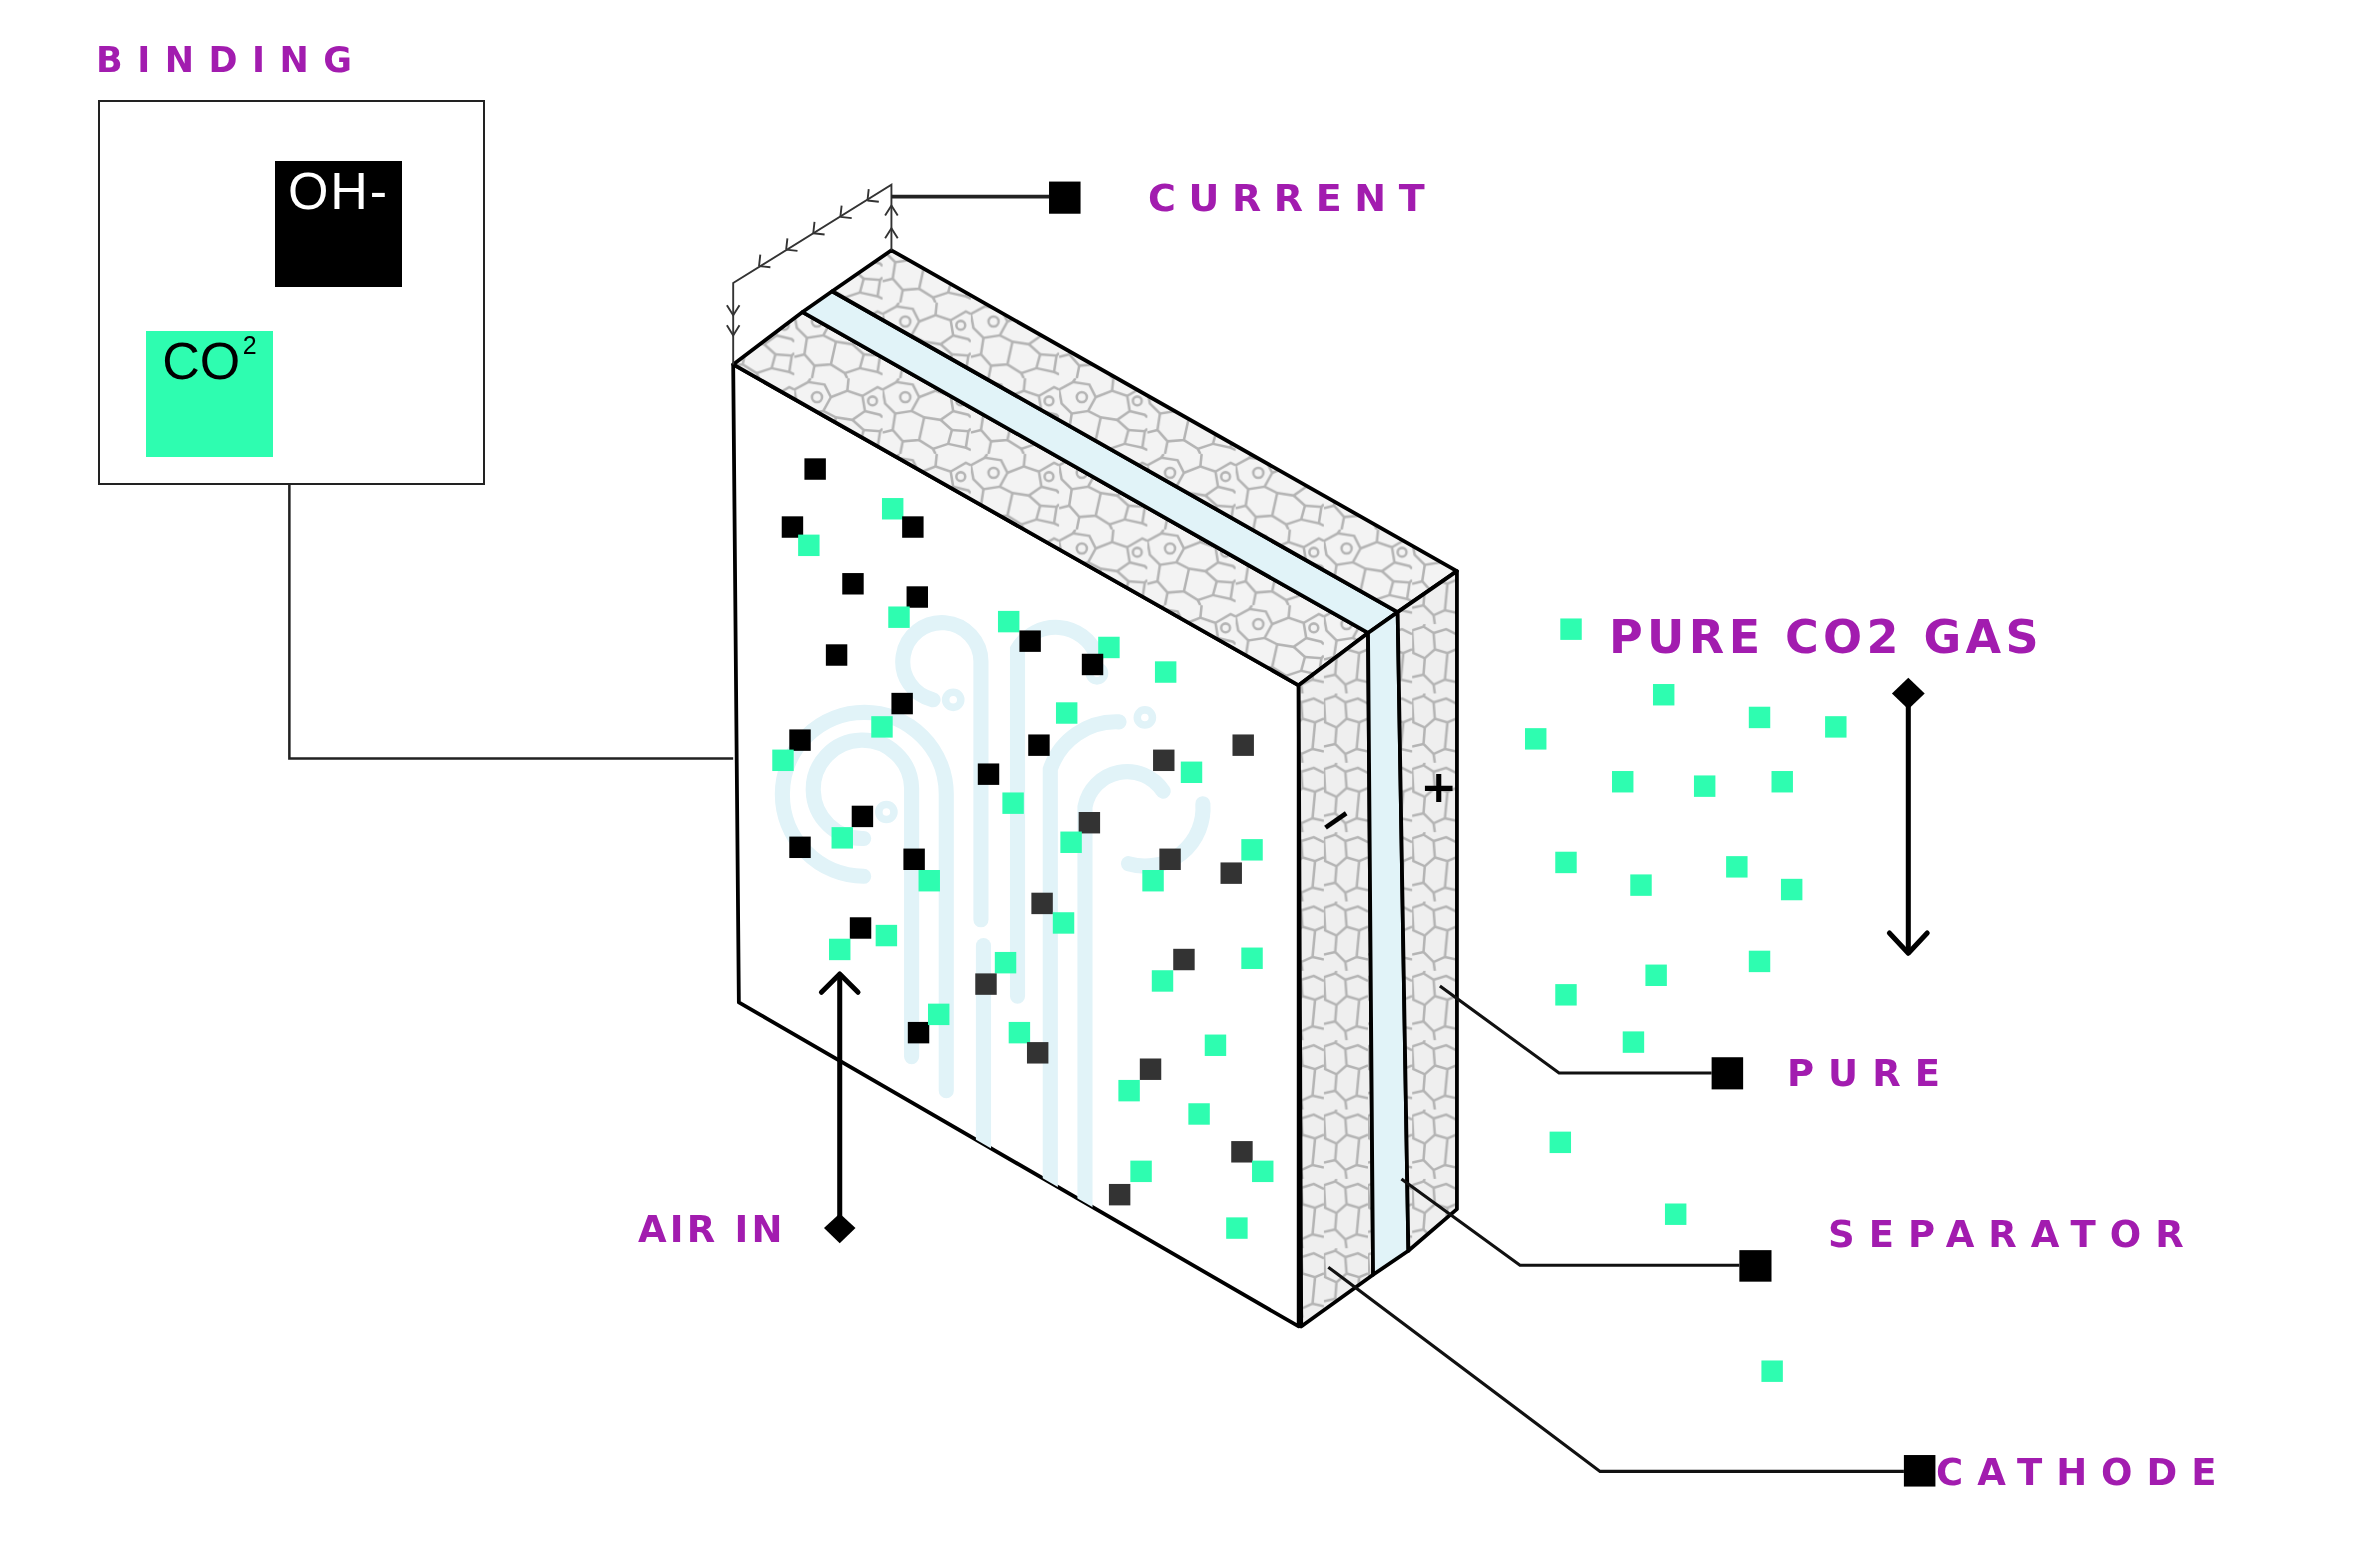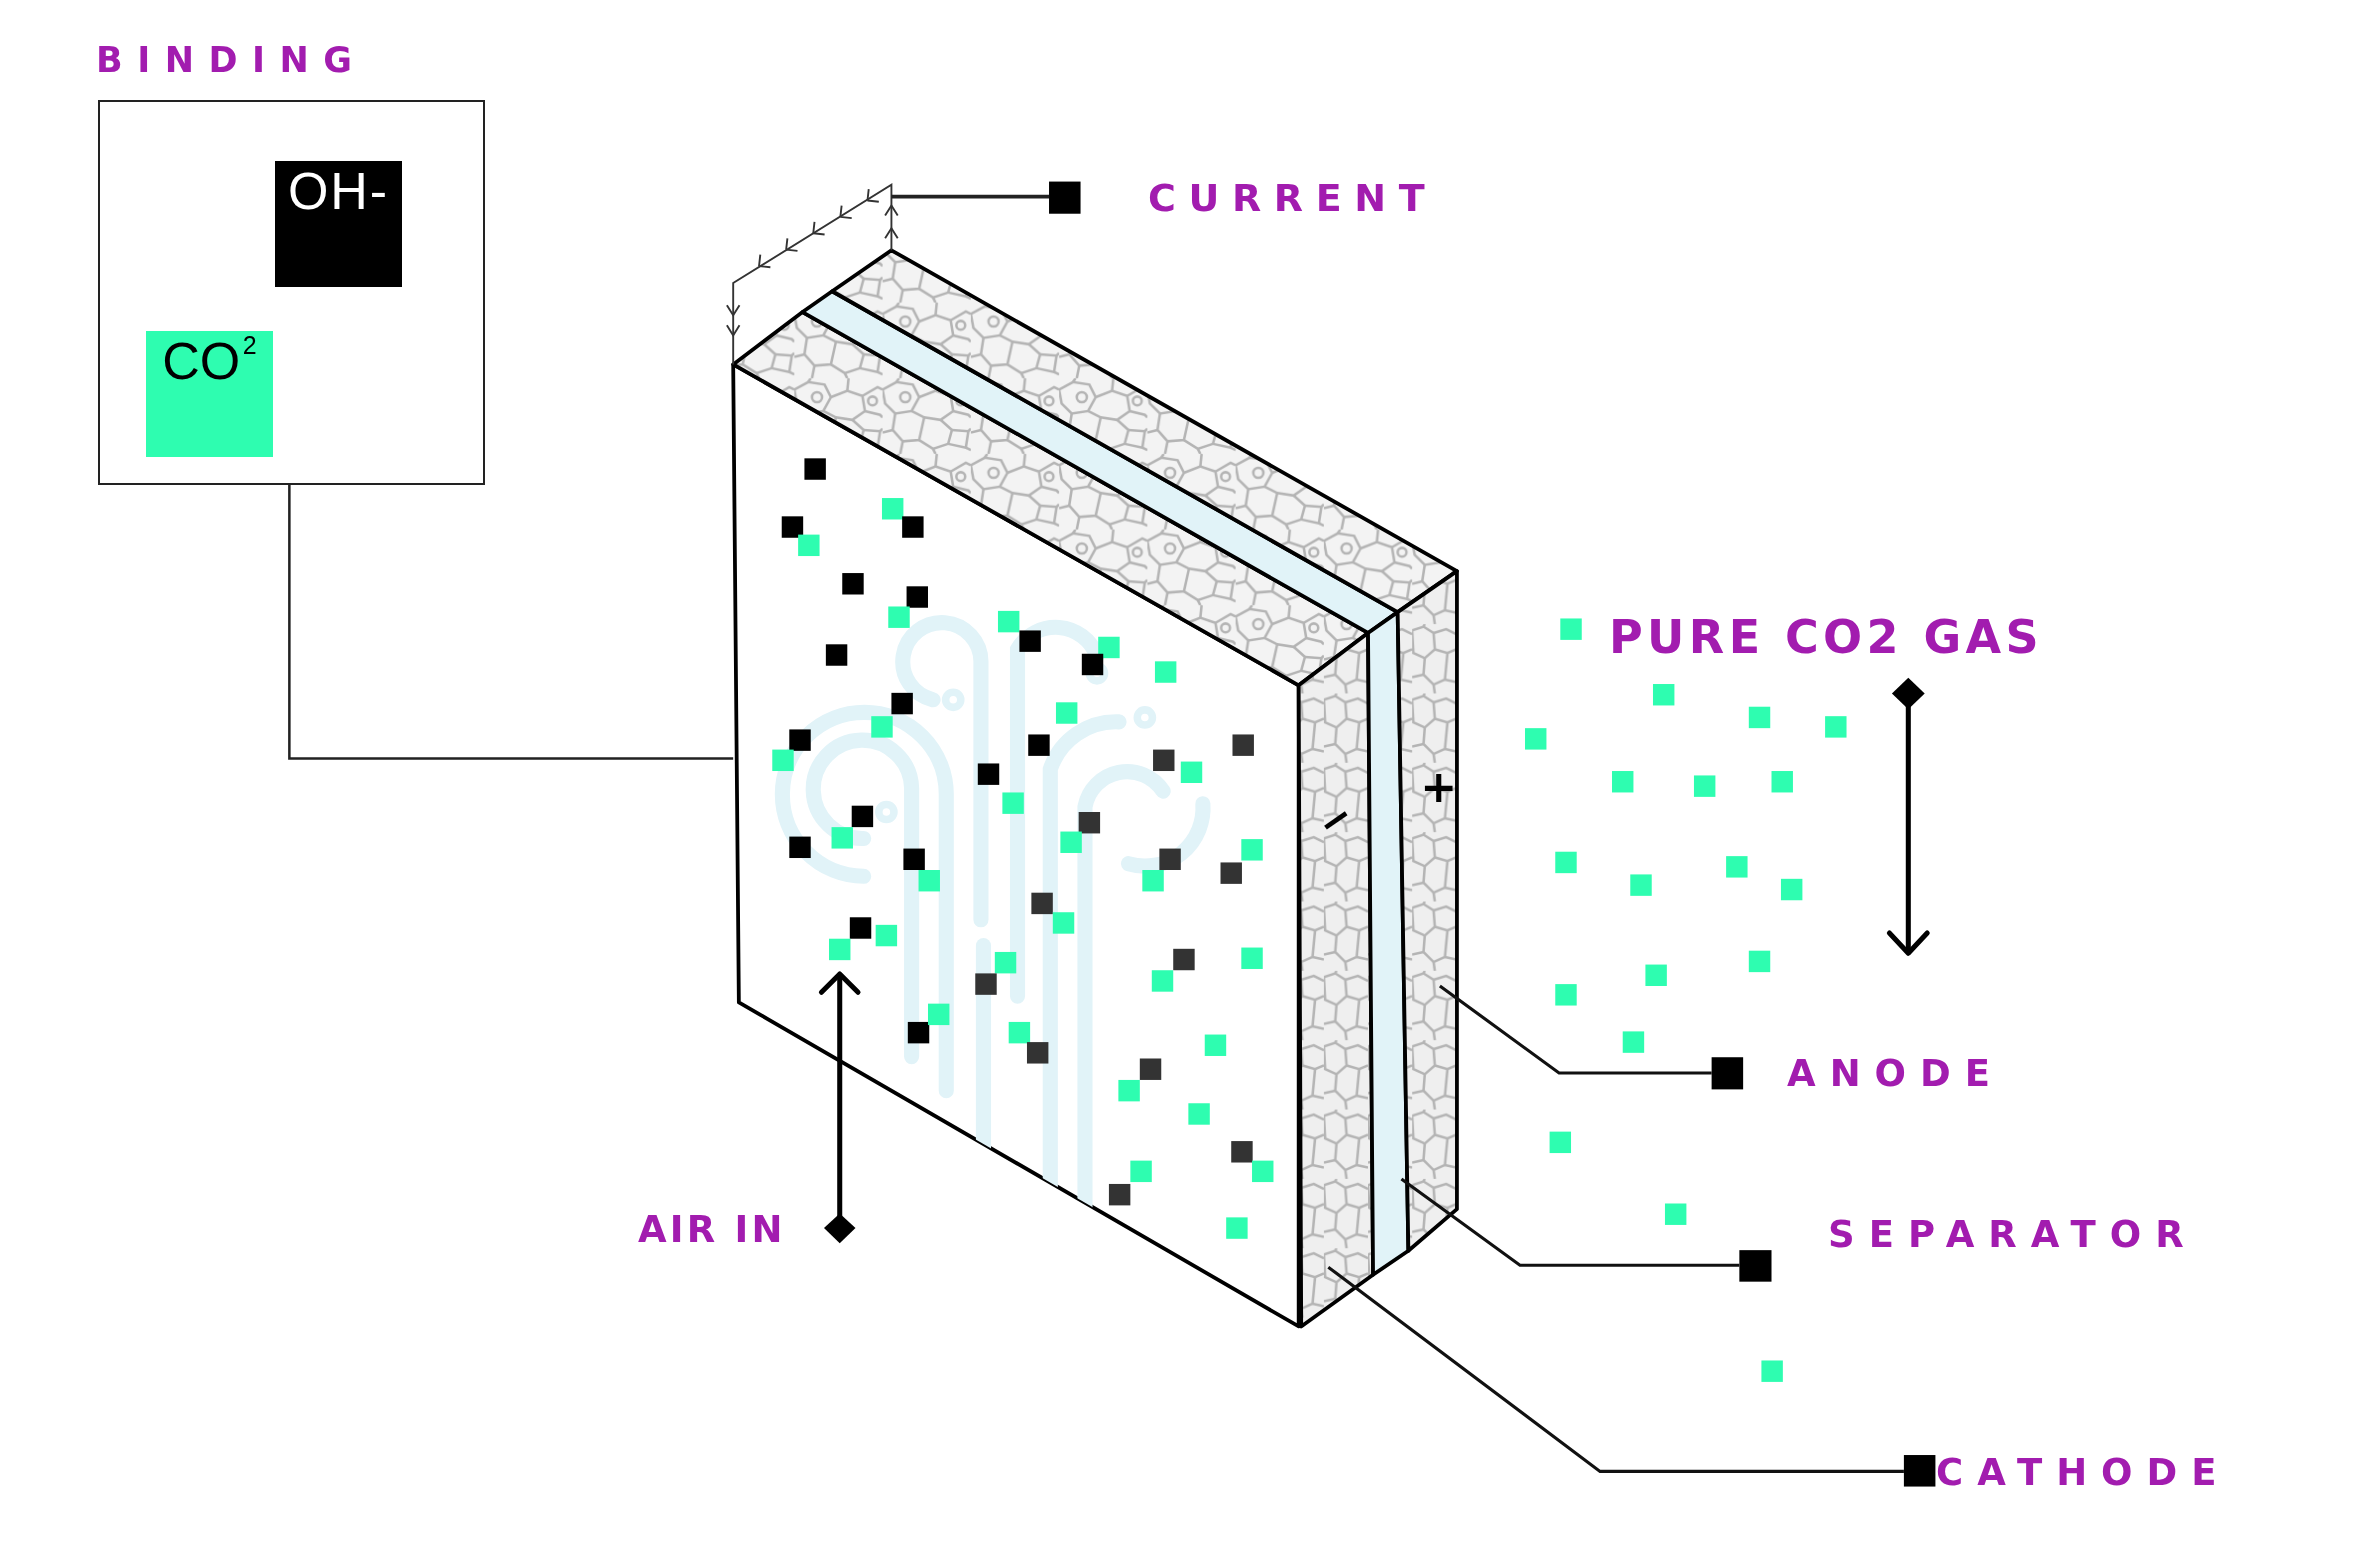--- a/index.html
+++ b/index.html
@@ -212,17 +212,17 @@
 <div id="oh-chip" class="chip">
     <span>OH-</span>
   </div>
 <div id="co2-chip" class="chip">
     <span>CO</span>
     <sub>2</sub>
   </div>
 
 <div id="current-label" class="lbl">CURRENT</div>
 <div id="pure-label" class="lbl">PURE CO2 GAS</div>
-<div id="anode-label" class="lbl">ANODE</div>
+<div id="anode-label" class="lbl">PURE</div>
 <div id="separator-label" class="lbl">SEPARATOR</div>
 <div id="cathode-label" class="lbl">CATHODE</div>
 <div id="airin-label" class="lbl">AIR IN</div>
 
 
 </body></html>

